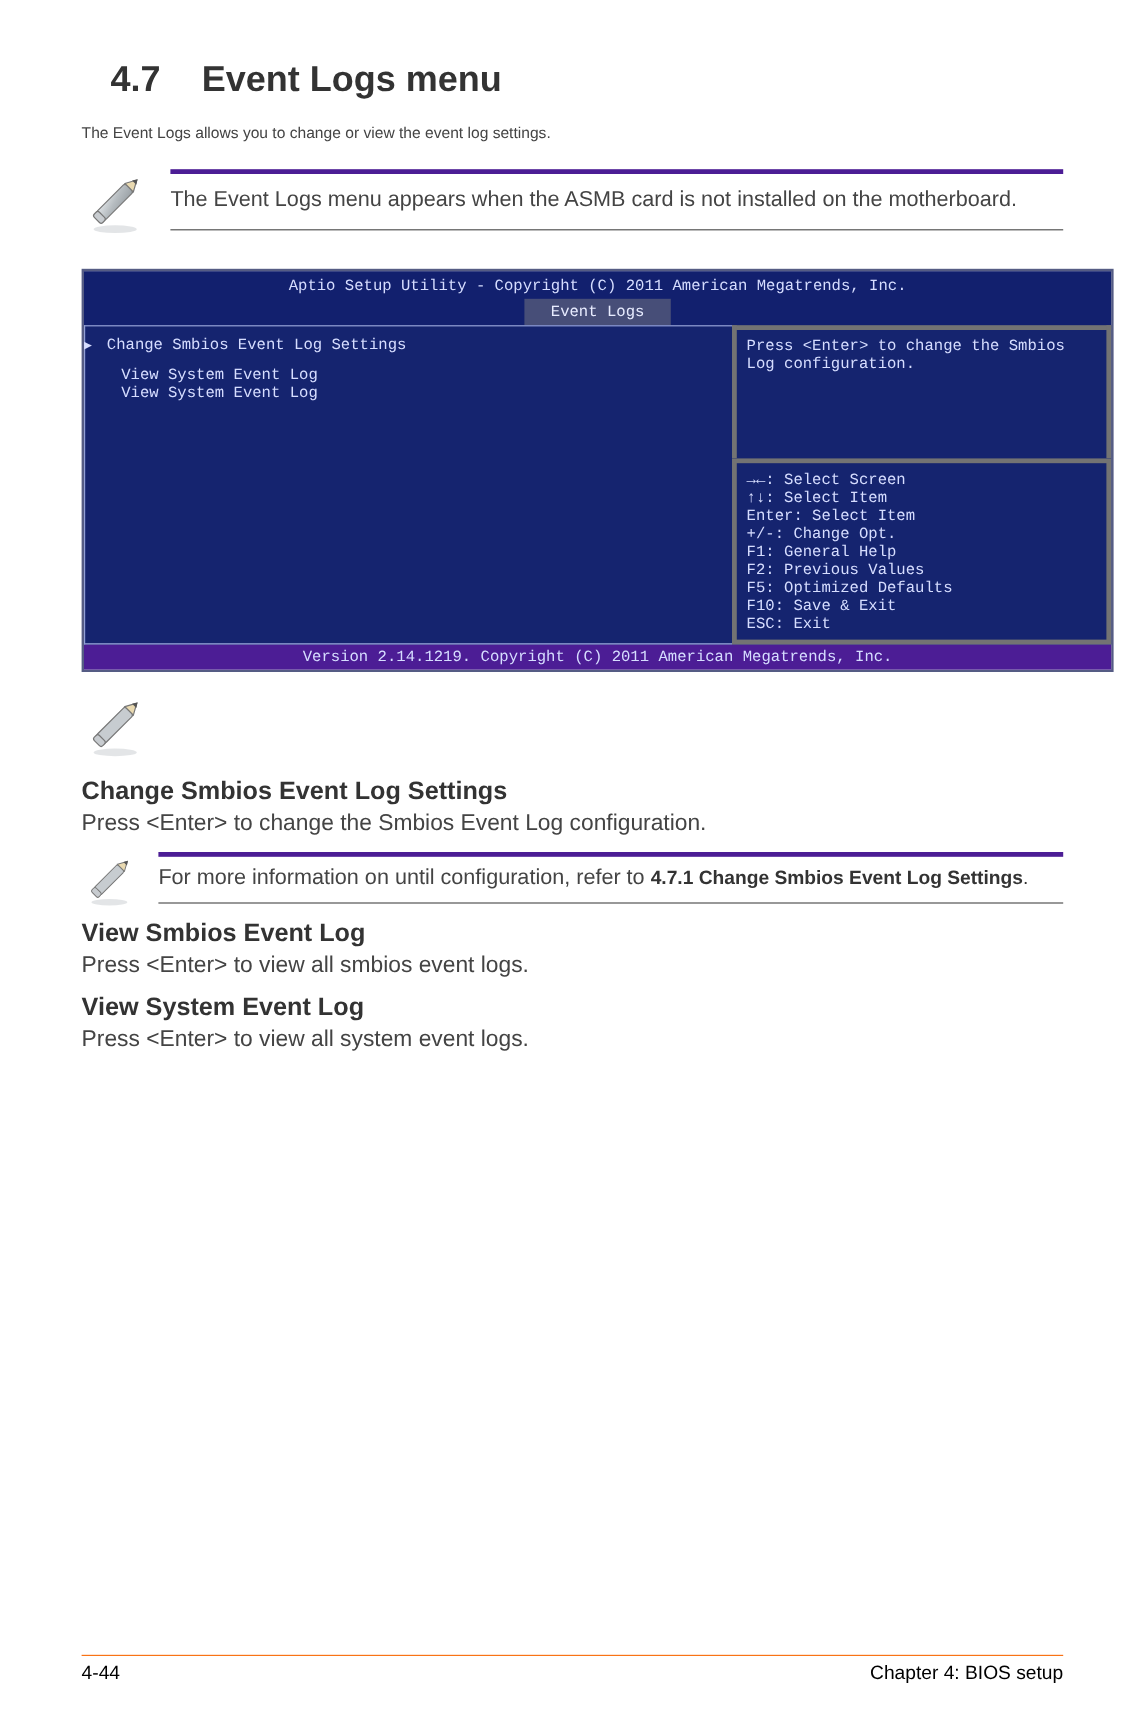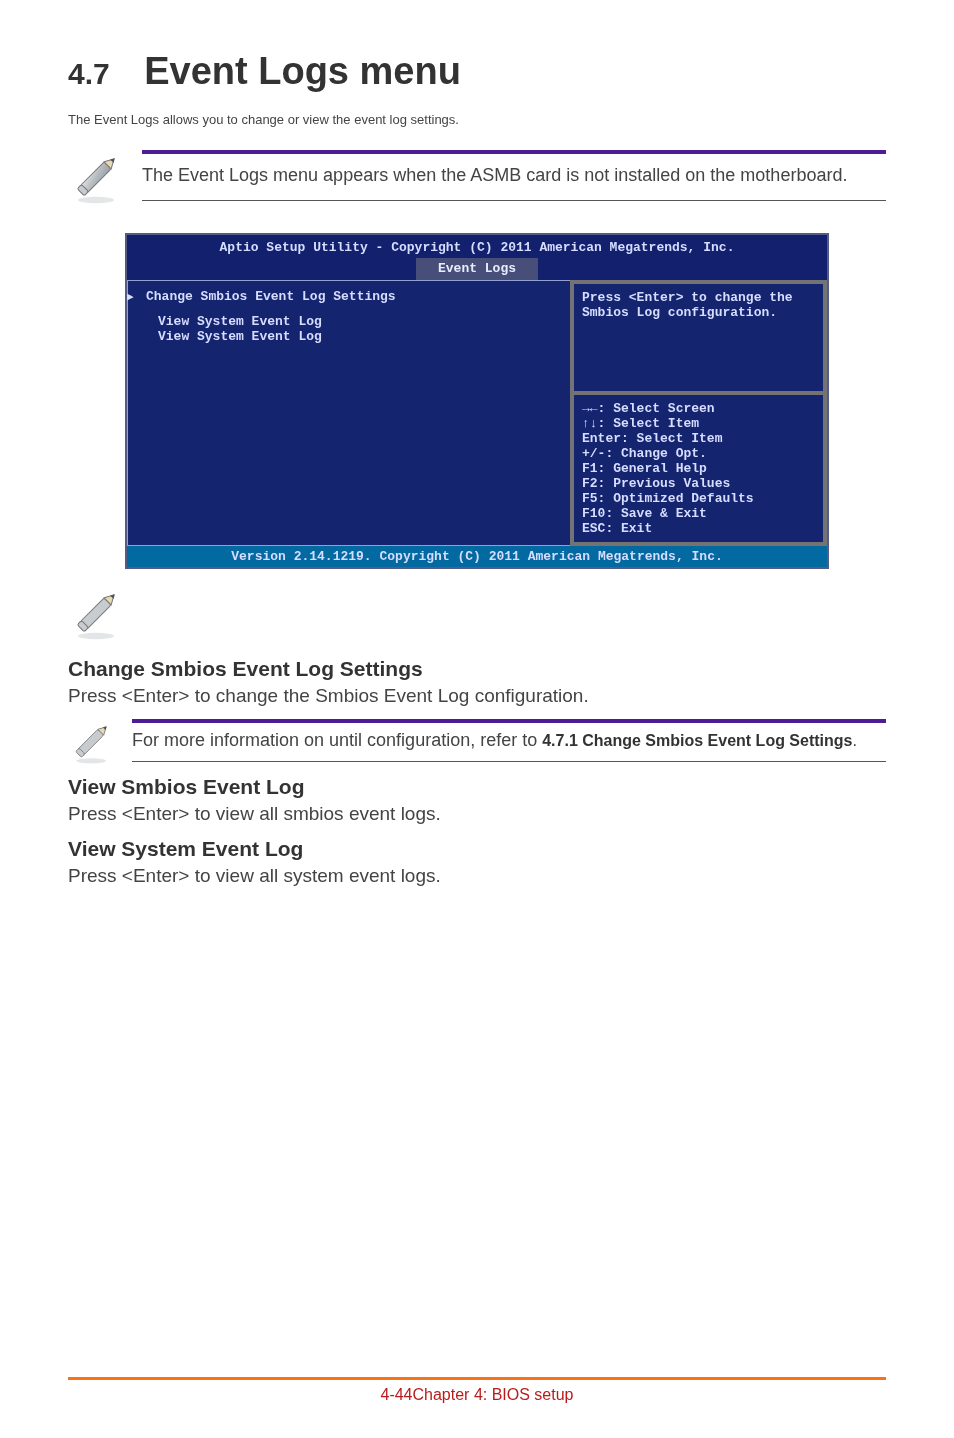--- a/index.html
+++ b/index.html
@@ -11,23 +11,24 @@
     position: relative;
     background: #fff;
   }
   .heading-block { margin-bottom: 18px; }
   .heading-num {
     font-size: 30px;
     font-weight: 800;
     display: inline-block;
     margin-right: 30px;
     vertical-align: baseline;
+    margin-left: 24px;
   }
   .heading-title {
-    font-size: 38px;
+    font-size: 30px;
     font-weight: 800;
     display: inline-block;
   }
   .body-text {
     font-size: 13px;
     color: #444;
     line-height: 1.35;
     margin-bottom: 18px;
   }
   .note-row {
@@ -50,24 +51,24 @@
     font-size: 18px;
     color: #444;
     line-height: 1.3;
   }
 
   
   .bios {
     border: 2px solid #555c84;
     font-family: "Courier New", monospace;
     font-size: 13px;
-    font-weight: bold;
+    font-weight: normal;
     color: #bcc8ff;
     margin: 0 auto 14px auto;
-    width: 704px;
+    width: 860px;
   }
   .bios-title {
     background: #12206e;
     color: #d6ddff;
     text-align: center;
     padding: 4px 0 0 0;
     line-height: 1.35;
   }
   .bios-tab {
     display: inline-block;
@@ -106,21 +107,21 @@
   }
   .bios-help-top, .bios-help-bot {
     background: #15246f;
     border: 4px solid #737373;
     padding: 6px 8px;
     color: #d6ddff;
   }
   .bios-help-top { flex: 1; border-bottom: none; }
   .bios-help-bot { flex: 1.2; }
   .bios-footer {
-    background: #0369a1;
+    background: #4c1d95;
     color: #d6ddff;
     text-align: center;
     padding: 3px 0;
   }
 
   .section-head {
     font-size: 21px;
     font-weight: 700;
     color: #333;
     margin-top: 12px;
@@ -131,26 +132,26 @@
     color: #444;
     margin-bottom: 10px;
   }
 
   
   .page-footer {
     position: absolute;
     bottom: 34px;
     left: 68px;
     right: 68px;
-    border-top: 3px solid #f97316;
+    border-top: 1px solid #f97316;
     padding-top: 6px;
     display: flex;
-    justify-content: center;
+    justify-content: space-between;
     font-size: 16px;
-    color: #b91c1c;
+    color: #000000;
   }
 
   
   .pencil-svg { width: 58px; height: 58px; }
 </style>
 </head>
 <body>
 
 <div class="heading-block">
   <span class="heading-num">4.7</span>

